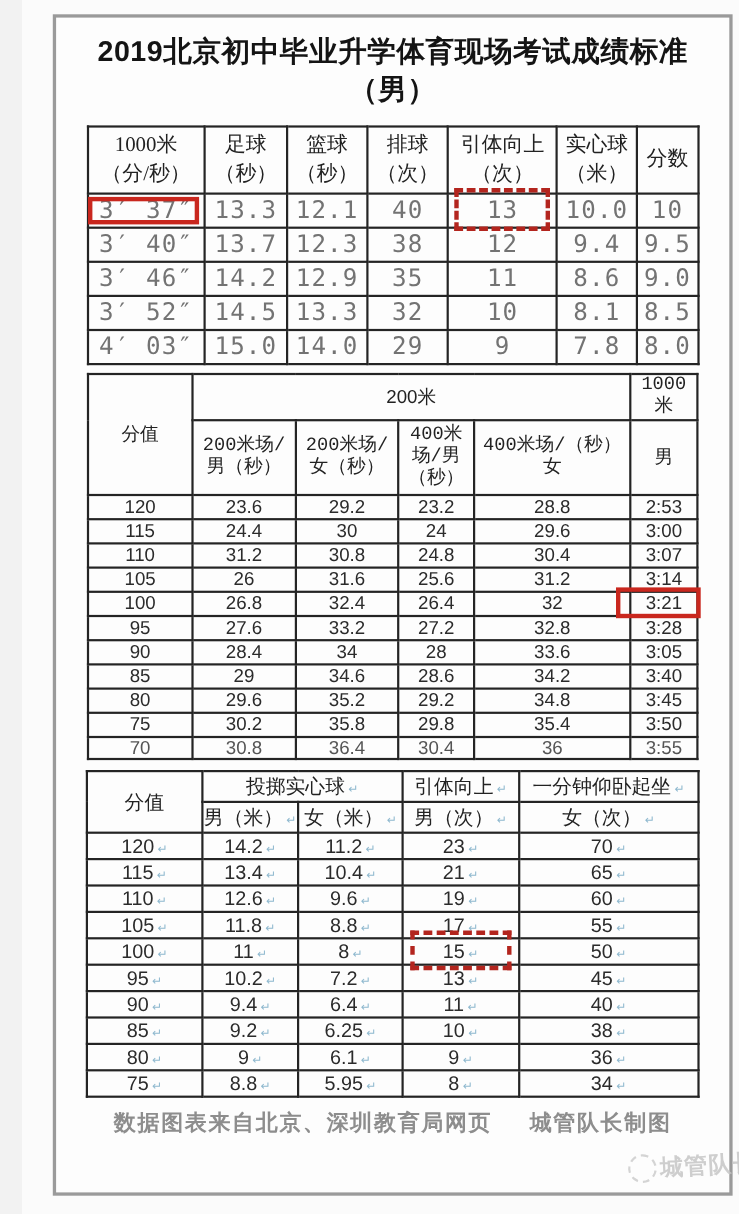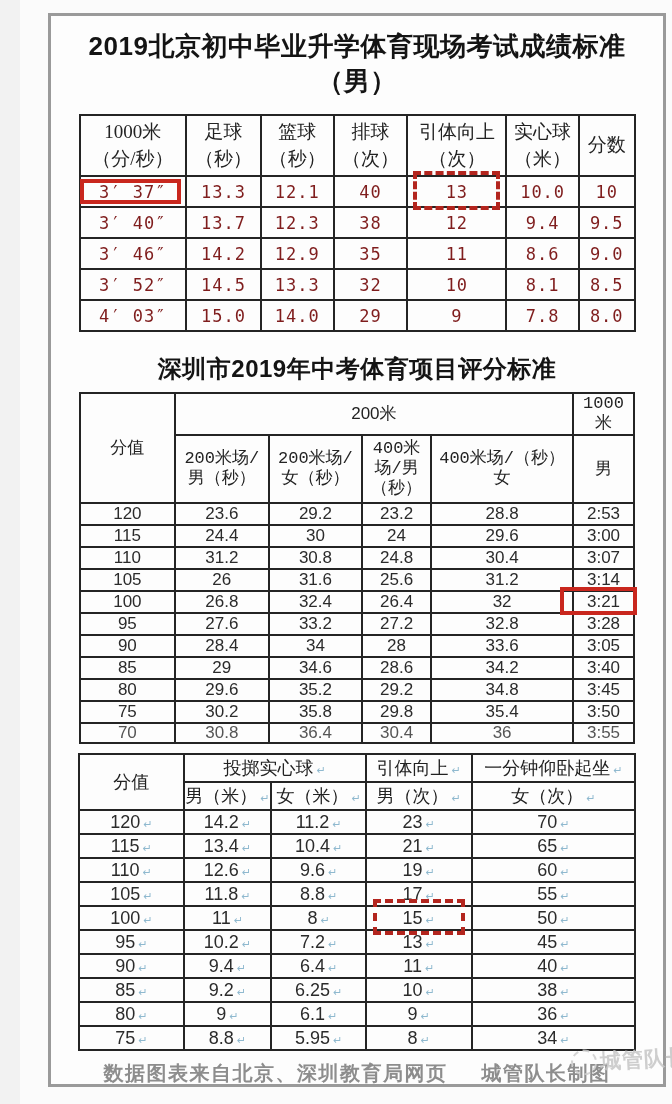--- a/index.html
+++ b/index.html
@@ -11,21 +11,21 @@
   .t1-title{margin-top:13px;font-size:26px;letter-spacing:.5px;}
   .t2-title{margin-top:21px;font-size:24px;letter-spacing:.5px;}
 
   table.tbl{border-collapse:collapse;table-layout:fixed;margin:0 auto;}
   table.tbl th,table.tbl td{border:2px solid #242424;text-align:center;vertical-align:middle;
          position:relative;padding:0;font-weight:400;overflow:visible;}
   .pre{white-space:pre-line;font-family:Liberation Mono, monospace;}
 
   #t1{width:557px;margin-top:15px;}
   #t1 th{height:59px;font-size:19px;line-height:1.4;font-family:"Liberation Serif",serif;white-space:pre-line;}
-  #t1 td{height:29px;font-size:17px;font-family:"DejaVu Sans Mono",monospace;letter-spacing:1px;color:#7f1d1d;}
+  #t1 td{height:29px;font-size:22px;font-family:"DejaVu Sans Mono",monospace;letter-spacing:1px;color:#737373;}
 
   #t2{width:556px;margin-top:7px;}
   #t2 th{font-size:17px;line-height:1.18;}
   #t2 thead tr:nth-child(1) th{height:40px;}
   #t2 thead tr:nth-child(2) th{height:66px;}
   #t2 td{height:19px;font-size:17px;color:#2b2b2b;}
   #t2 tr.partial td{height:7px;vertical-align:top;overflow:hidden;border-bottom:2px solid #242424;}
   #t2 tr.partial .val{display:block;line-height:18px;color:#555;}
 
   #t3{width:558px;margin-top:9px;}
@@ -127,21 +127,20 @@
             <td><span class="val">15.0</span></td>
             <td><span class="val">14.0</span></td>
             <td><span class="val">29</span></td>
             <td><span class="val">9</span></td>
             <td><span class="val">7.8</span></td>
             <td><span class="val">8.0</span></td>
           </tr>
         </tbody>
     </table>
 
-    <div class="title t2-title">深圳市2019年中考体育项目评分标准</div>
 
     <table class="tbl" id="t2">
       <colgroup>
         <col style="width:17.1%">
           <col style="width:17%">
           <col style="width:16.8%">
         <col style="width:12.5%">
           <col style="width:25.6%">
           <col style="width:11%">
       </colgroup>

